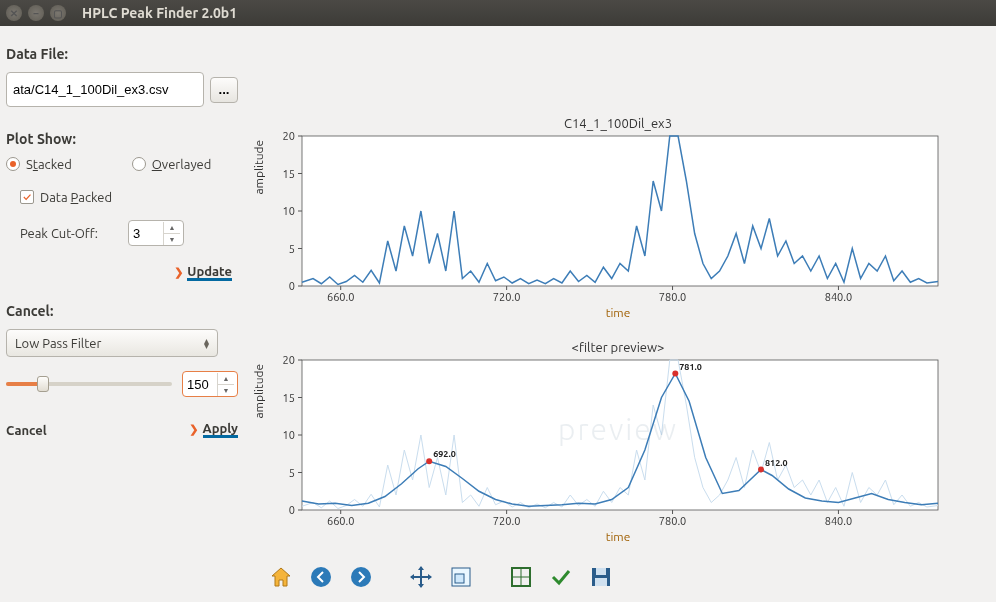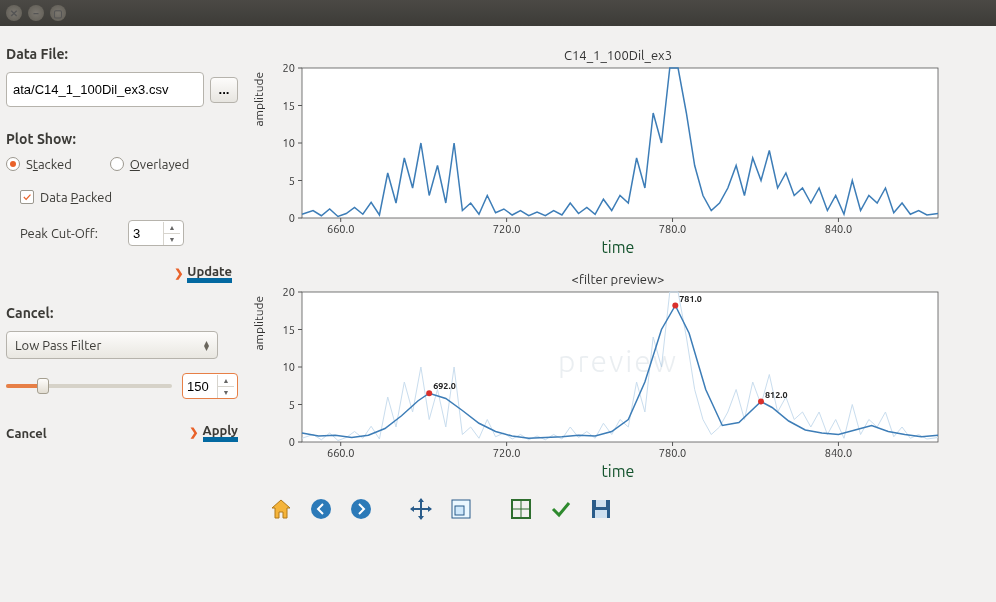--- a/index.html
+++ b/index.html
@@ -40,20 +40,21 @@
     height: calc(100% - 26px);
   }
   .left-panel {
     width: 232px;
     flex-shrink: 0;
   }
   .right-panel {
     flex: 1;
     display: flex;
     flex-direction: column;
+    justify-content: flex-end;
   }
 
   .section-header {
     font-weight: bold;
     font-size: 14px;
     margin-bottom: 10px;
   }
   .field-row {
     display: flex; align-items: center; gap: 6px; margin-bottom: 24px;
   }
@@ -68,21 +69,21 @@
   }
   .small-btn {
     width: 28px; height: 26px;
     background: linear-gradient(#fdfcfb,#e7e5e0);
     border: 1px solid #b6b3ac;
     border-radius: 4px;
     font-weight: bold;
     cursor: pointer;
   }
 
-  .radio-row { display: flex; gap: 38px; margin-bottom: 18px; }
+  .radio-row { display: flex; gap: 60px; margin-bottom: 18px; }
   .radio-opt, .check-opt {
     display: inline-flex; align-items: center; gap: 6px; cursor: pointer;
   }
   .radio-dot {
     width: 14px; height: 14px; border-radius: 7px;
     border: 1px solid #9c988f; background: #fff;
     display:inline-flex;align-items:center;justify-content:center;
   }
   .radio-dot.sel::after {
     content:""; width:6px;height:6px;border-radius:3px;background:#e9622a;
@@ -107,21 +108,21 @@
   .spin .arrows span {
     font-size:7px; line-height:11px; width:16px;text-align:center; color:#666; cursor:pointer;
   }
   .spin .arrows span:first-child{border-bottom:1px solid #d7d4cd;}
 
   .link-action {
     display:inline-flex; align-items:center; gap:4px; cursor:pointer;
     font-weight:bold; font-size:13px;
   }
   .link-action .arrow { color:#e9622a; font-size:11px; }
-  .link-action .lbl { border-bottom:5px solid #0369a1; }
+  .link-action .lbl { border-bottom:3px solid #0369a1; }
 
   .combo {
     display:flex; align-items:center; justify-content:space-between;
     background:linear-gradient(#fdfcfb,#e9e7e1);
     border:1px solid #b6b3ac; border-radius:4px;
     padding:4px 8px; height:28px; width:212px; cursor:pointer;
   }
   .combo .caret { font-size:10px; color:#6a665d; line-height:5px;}
 
   .slider-row { display:flex; align-items:center; gap:10px; margin-top:14px; margin-bottom:24px;}
@@ -156,21 +157,21 @@
   .chart + .chart { margin-top: 8px; }
   .chart-title {
     text-align:center; font-size:13px; color:#333; padding-top:2px;
   }
   .chart svg { display:block; }
   .chart .ylabel {
     position:absolute; left:-6px; top:50%; transform:rotate(-90deg) translateX(50%);
     transform-origin:left top; font-size:12px; color:#333;
   }
   .chart .xlabel {
-    text-align:center; font-size:16px; color:#14532d; margin-top:-2px;
+    text-align:center; font-size:12px; color:#a16207; margin-top:-2px;
   }
   .watermark {
     position:absolute; top:42%; left:50%; transform:translate(-50%,-50%);
     font-size:30px; color:rgba(140,160,180,0.18); pointer-events:none;
     font-weight:300; letter-spacing:2px;
   }
 
   
   .mpl-toolbar {
     display:flex; gap:10px; align-items:center; padding:8px 0 0 8px;
@@ -185,20 +186,21 @@
   .muted-series { stroke:#c9ddee; stroke-width:1; fill:none; }
   .main-series  { stroke:#3d7db7; stroke-width:1.5; fill:none; }
 </style>
 </head>
 <body>
 
 <div class="titlebar">
   <span class="win-btn win-close">✕</span>
   <span class="win-btn win-min">–</span>
   <span class="win-btn win-max">▢</span>
+  <span class="titlebar-title">HPLC Peak Finder 2.0b1</span>
 </div>
 
 <div class="content">
 
   <div class="left-panel">
 
     <div class="section-header">Data File:</div>
     <div class="field-row">
       <input class="text-input" value="ata/C14_1_100Dil_ex3.csv" style="">
       <button class="small-btn">...</button>

